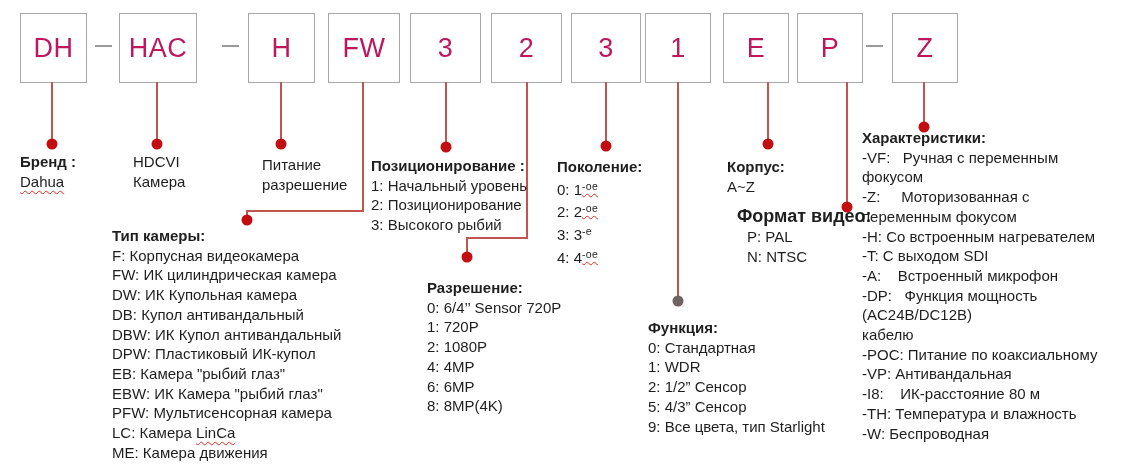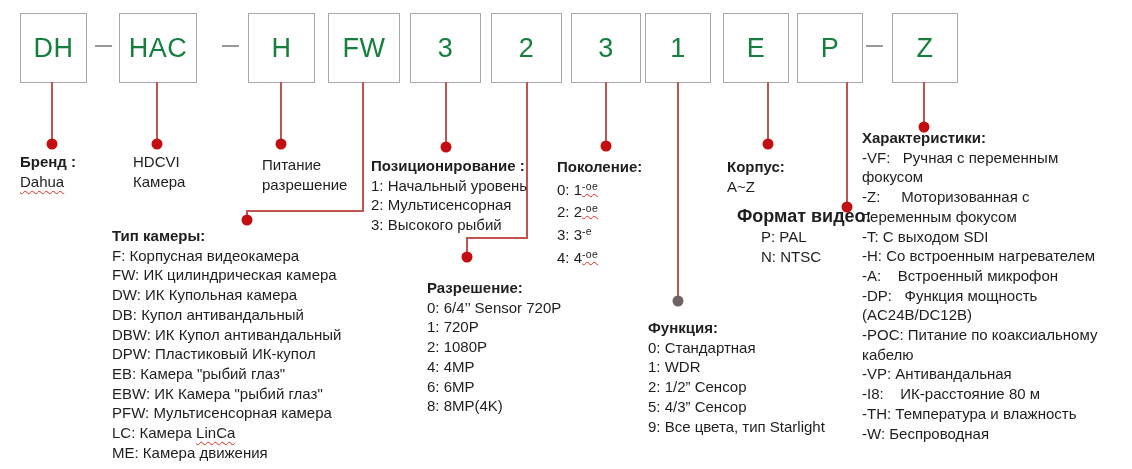--- a/index.html
+++ b/index.html
@@ -3,31 +3,31 @@
 <meta charset="utf-8">
 <style>
   html,body{margin:0;padding:0;background:#fff;}
   .canvas{
     position:relative;width:1132px;height:469px;background:#ffffff;overflow:hidden;
     font-family:"Liberation Sans","DejaVu Sans",sans-serif;color:#1e1e1e;
   }
   .box{
     position:absolute;top:13px;height:68px;border:1px solid #a8a8a8;background:#fff;
     display:flex;align-items:center;justify-content:center;
-    font-size:27px;color:#15803d;letter-spacing:0.5px;
+    font-size:27px;color:#be185d;letter-spacing:0.5px;
   }
   .dash{position:absolute;top:45px;height:2px;width:17px;background:#9a9a9a;}
   .vline{position:absolute;width:2px;background:#c0544e;}
   .hline{position:absolute;height:2px;background:#c0544e;}
   .dot{position:absolute;width:11px;height:11px;border-radius:50%;background:#c20d11;transform:translate(-50%,-50%);z-index:3;}
   .dot.grey{background:#6f6262;}
   .tb{position:absolute;font-size:15px;line-height:19.7px;white-space:nowrap;z-index:2;}
   .tb .title{font-weight:bold;}
   .big-title{font-size:18px;line-height:22px;}
-  .indent{margin-left:24px;}
+  .indent{margin-left:10px;}
   .features .item{white-space:pre;}
   .wavy{text-decoration:underline;text-decoration-style:wavy;text-decoration-color:#e02a1e;text-decoration-thickness:1px;text-underline-offset:3px;}
   .sup{font-size:10.5px;vertical-align:5px;letter-spacing:0.3px;}
 </style>
 </head>
 <body>
 
 <div class="canvas">
 
   <div class="box" style="left:20px;width:65px">DH</div>
@@ -109,21 +109,21 @@
     <div class="item">EB: Камера "рыбий глаз"</div>
     <div class="item">EBW: ИК Камера "рыбий глаз"</div>
     <div class="item">PFW: Мультисенсорная камера</div>
     <div class="item"><span>LC: Камера </span><span class="wavy">LinCa</span></div>
     <div class="item">ME: Камера движения</div>
   </div>
 
   <div class="tb" style="left:371px;top:156px">
     <div class="title">Позиционирование :</div>
     <div class="item">1: Начальный уровень</div>
-    <div class="item">2: Мультисенсорная</div>
+    <div class="item">2: Позиционирование</div>
     <div class="item">3: Высокого рыбий</div>
   </div>
 
   <div class="tb" style="left:427px;top:278px">
     <div class="title">Разрешение:</div>
     <div class="item">0: 6/4’’ Sensor 720P</div>
     <div class="item">1: 720P</div>
     <div class="item">2: 1080P</div>
     <div class="item">4: 4MP</div>
     <div class="item">6: 6MP</div>
@@ -157,26 +157,26 @@
     <div class="item indent">P: PAL</div>
     <div class="item indent">N: NTSC</div>
   </div>
 
   <div class="tb features" style="left:862px;top:128px">
     <div class="title">Характеристики:</div>
     <div class="item">-VF:   Ручная с переменным</div>
     <div class="item">фокусом</div>
     <div class="item">-Z:     Моторизованная с</div>
     <div class="item">переменным фокусом</div>
+    <div class="item">-H: Со встроенным нагревателем</div>
     <div class="item">-T: С выходом SDI</div>
-    <div class="item">-H: Со встроенным нагревателем</div>
     <div class="item">-A:    Встроенный микрофон</div>
     <div class="item">-DP:   Функция мощность</div>
     <div class="item">(AC24B/DC12B)</div>
+    <div class="item">кабелю</div>
     <div class="item">-POC: Питание по коаксиальному</div>
-    <div class="item">кабелю</div>
     <div class="item">-VP: Антивандальная</div>
     <div class="item">-I8:    ИК-расстояние 80 м</div>
     <div class="item">-TH: Температура и влажность</div>
     <div class="item">-W: Беспроводная</div>
   </div>
 
 </div>
 
 </body></html>

